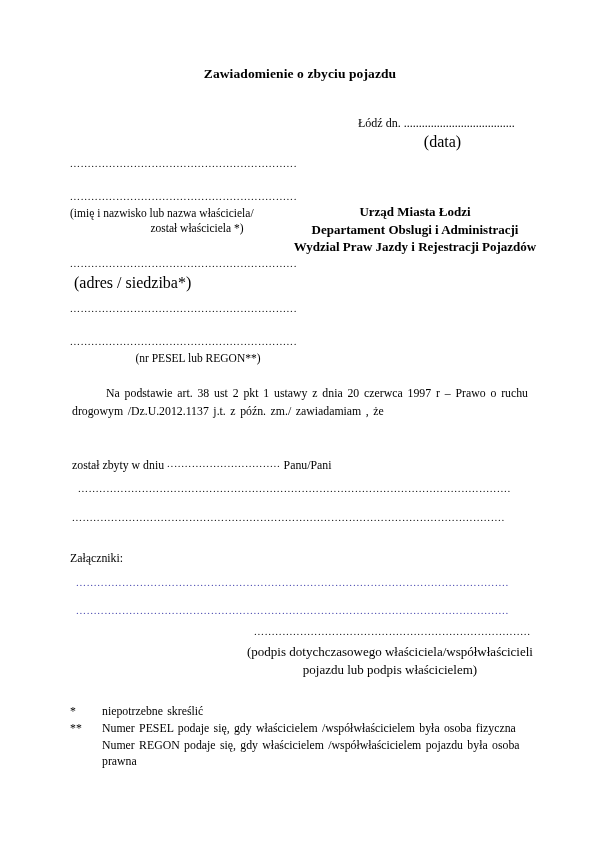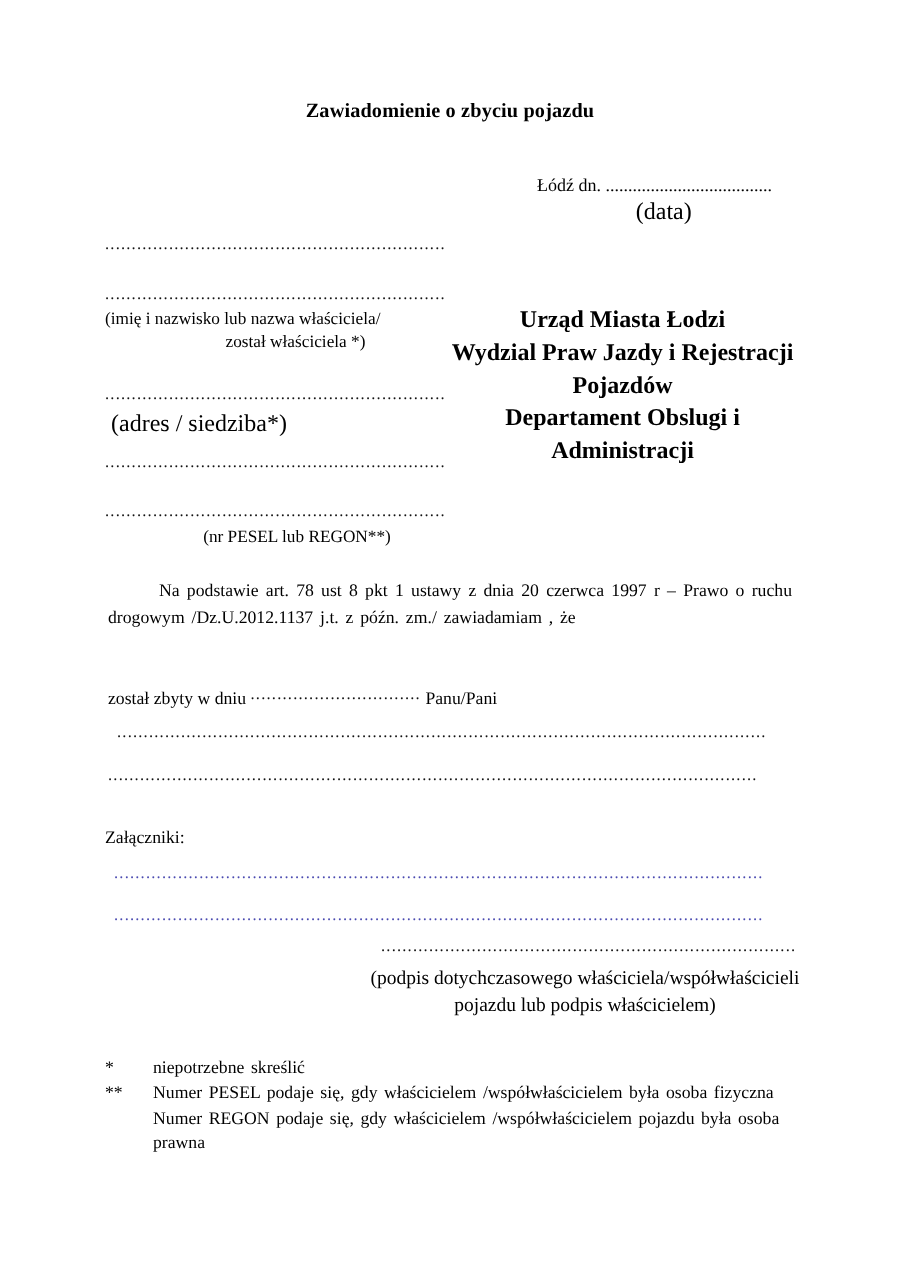--- a/index.html
+++ b/index.html
@@ -86,21 +86,21 @@
   }
 
   
   .authority {
     position: absolute;
     left: 290px;
     top: 203px;
     width: 250px;
     text-align: center;
     font-weight: bold;
-    font-size: 16px;
+    font-size: 13px;
     line-height: 1.36;
   }
 
   
   .addr-block {
     position: absolute;
     left: 70px;
     top: 258px;
     width: 250px;
     font-size: 12px;
@@ -252,36 +252,36 @@
     <div class="line1 dots">................................................................</div>
     <div class="dots">................................................................</div>
     <div class="owner-cap">
       <span>(imię i nazwisko lub nazwa właściciela/</span>
       <span class="cap2">został  właściciela *)</span>
     </div>
   </div>
 
   <div class="authority">
     <div>Urząd Miasta Łodzi</div>
+    <div>Departament Obslugi i Administracji</div>
     <div>Wydzial Praw Jazdy i Rejestracji Pojazdów</div>
-    <div>Departament Obslugi i Administracji</div>
   </div>
 
   <div class="addr-block">
     <div class="dots">................................................................</div>
     <span class="addr-cap">(adres  /  siedziba*)</span>
   </div>
 
   <div class="pesel-block">
     <div class="pl1 dots">................................................................</div>
     <div class="dots">................................................................</div>
     <span class="pesel-cap">(nr PESEL lub REGON**)</span>
   </div>
 
-  <div class="legal-par">Na  podstawie  art. 78 ust 8 pkt 1 ustawy   z  dnia  20 czerwca 1997 r – Prawo  o  ruchu  drogowym  /Dz.U.2012.1137 j.t. z późn. zm./ zawiadamiam , że</div>
+  <div class="legal-par">Na  podstawie  art. 38 ust 2 pkt 1 ustawy   z  dnia  20 czerwca 1997 r – Prawo  o  ruchu  drogowym  /Dz.U.2012.1137 j.t. z późn. zm./ zawiadamiam , że</div>
 
 
   <div class="row-sold">
     <span>został zbyty w dniu</span>
     <span class="dots">................................</span>
     <span>Panu/Pani</span>
   </div>
 
   <div class="newowner">
     <div class="no1 dots">..........................................................................................................................</div>

